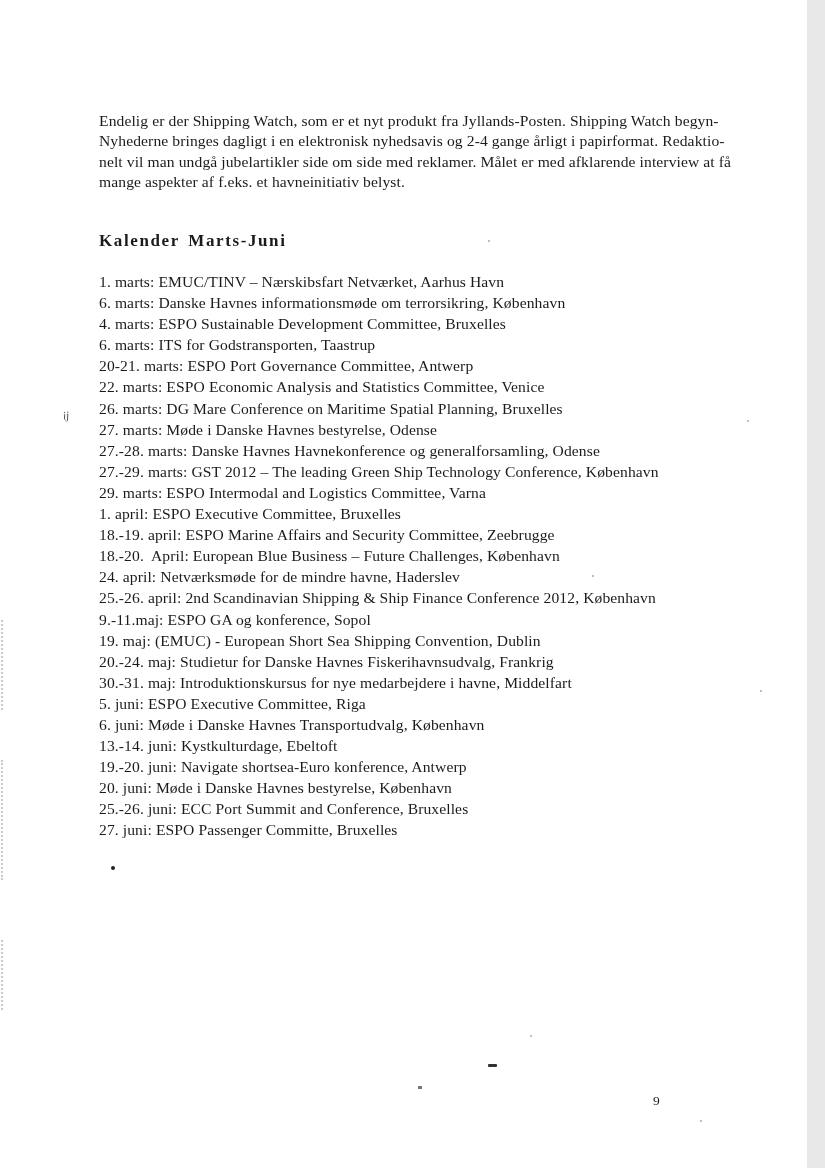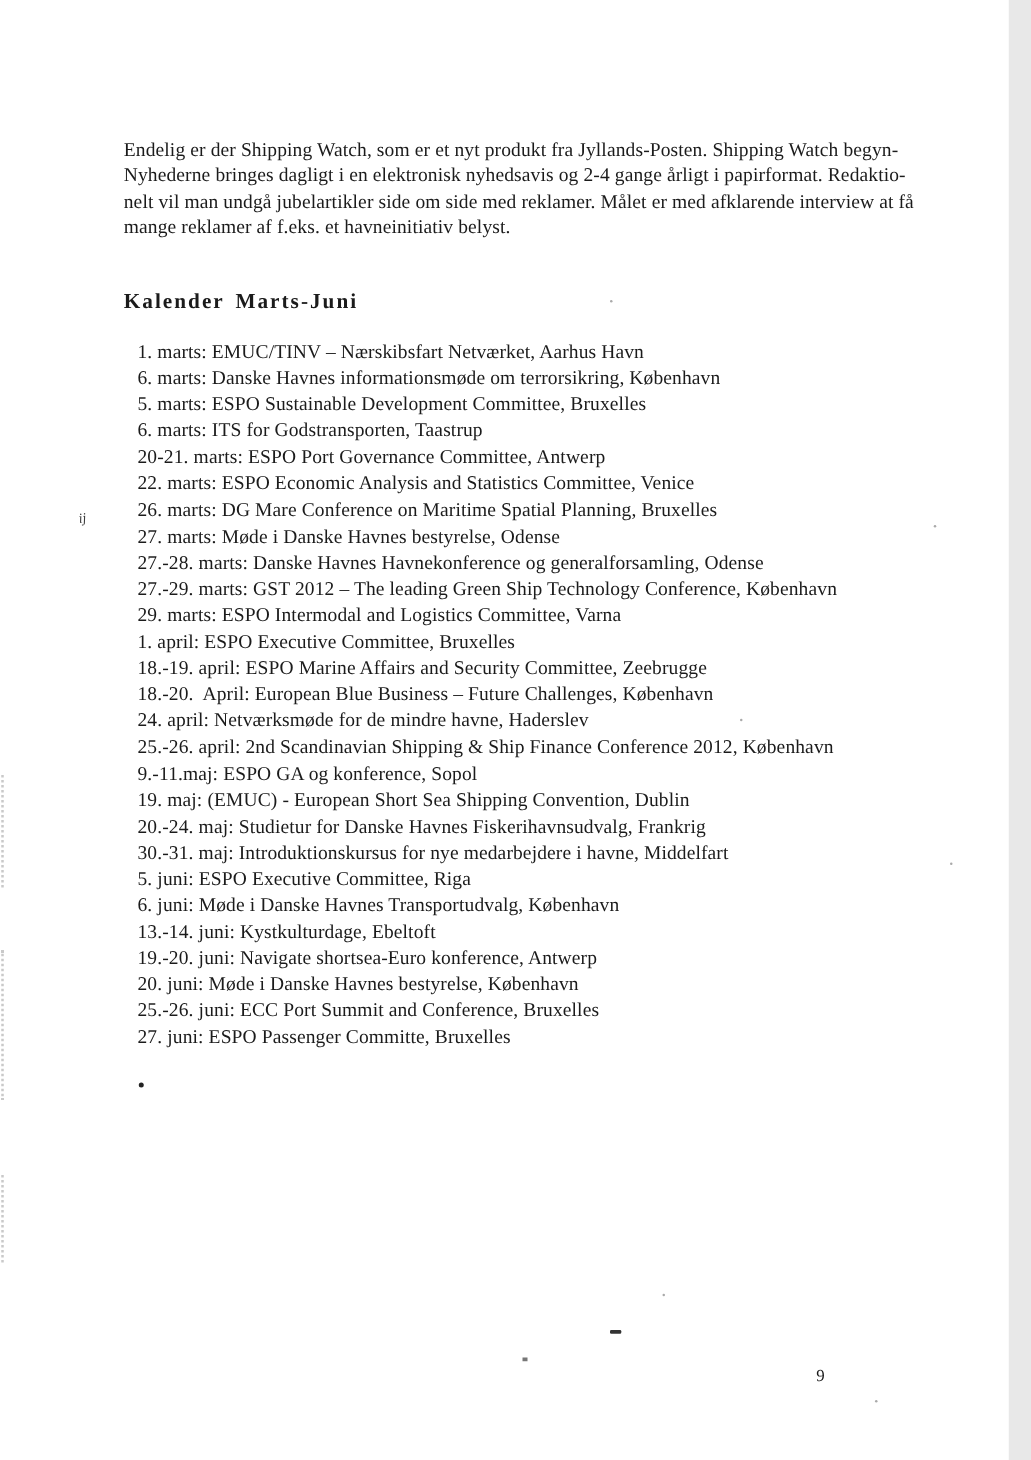--- a/index.html
+++ b/index.html
@@ -42,21 +42,20 @@
     position: absolute;
     left: 99px;
     top: 271px;
     width: 660px;
   }
   .events .event {
     font-size: 15.6px;
     line-height: 21.1px;
     white-space: pre;
     letter-spacing: 0.1px;
-    margin-left: 11px;
   }
   .page-number {
     position: absolute;
     left: 653px;
     top: 1093px;
     font-size: 13.5px;
   }
   
   .artifact { position: absolute; pointer-events: none; }
   .margin-squiggle {
@@ -108,29 +107,29 @@
 </style>
 </head>
 <body>
 
 <div class="page">
 
   <div class="intro">
     <div class="line">Endelig er der Shipping Watch, som er et nyt produkt fra Jyllands-Posten. Shipping Watch begyn-</div>
     <div class="line">Nyhederne bringes dagligt i en elektronisk nyhedsavis og 2-4 gange årligt i papirformat. Redaktio-</div>
     <div class="line">nelt vil man undgå jubelartikler side om side med reklamer. Målet er med afklarende interview at få</div>
-    <div class="line">mange reklamer af f.eks. et havneinitiativ belyst.</div>
+    <div class="line">mange aspekter af f.eks. et havneinitiativ belyst.</div>
   </div>
 
   <div class="heading">Kalender Marts-Juni</div>
 
   <div class="events">
     <div class="event">1. marts: EMUC/TINV – Nærskibsfart Netværket, Aarhus Havn</div>
     <div class="event">6. marts: Danske Havnes informationsmøde om terrorsikring, København</div>
-    <div class="event">5. marts: ESPO Sustainable Development Committee, Bruxelles</div>
+    <div class="event">4. marts: ESPO Sustainable Development Committee, Bruxelles</div>
     <div class="event">6. marts: ITS for Godstransporten, Taastrup</div>
     <div class="event">20-21. marts: ESPO Port Governance Committee, Antwerp</div>
     <div class="event">22. marts: ESPO Economic Analysis and Statistics Committee, Venice</div>
     <div class="event">26. marts: DG Mare Conference on Maritime Spatial Planning, Bruxelles</div>
     <div class="event">27. marts: Møde i Danske Havnes bestyrelse, Odense</div>
     <div class="event">27.-28. marts: Danske Havnes Havnekonference og generalforsamling, Odense</div>
     <div class="event">27.-29. marts: GST 2012 – The leading Green Ship Technology Conference, København</div>
     <div class="event">29. marts: ESPO Intermodal and Logistics Committee, Varna</div>
     <div class="event">1. april: ESPO Executive Committee, Bruxelles</div>
     <div class="event">18.-19. april: ESPO Marine Affairs and Security Committee, Zeebrugge</div>

